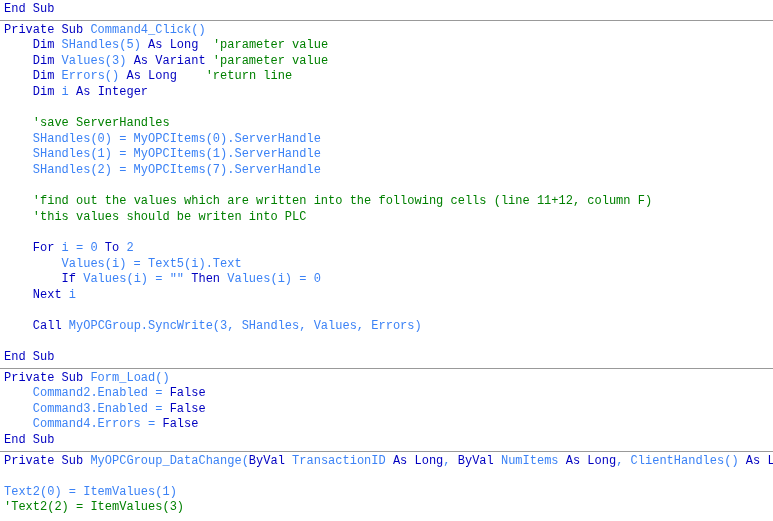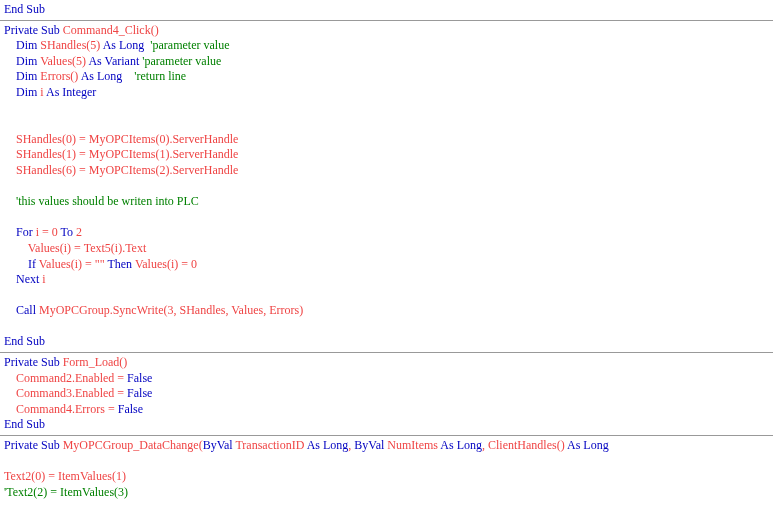--- a/index.html
+++ b/index.html
@@ -10,54 +10,54 @@
       line-height: 1.3;
       background: #fff;
       color: #000;
     }
     .code-container {
       padding: 2px 0;
     }
     .line {
       white-space: pre;
       padding: 0 4px;
-      font-family: Liberation Serif, serif;
     }
     .divider {
       border-top: 1px solid #999;
       margin: 2px 0;
     }
     .keyword {
       color: #0000c0;
     }
     .comment {
       color: #008000;
       margin-top: 19px;
     }
     .normal {
-      color: #ef4444;
+      color: #3b82f6;
     }
   </style>
 </head>
 <body>
 
 <div class="code-container" id="code-root">
 <div class="line"><span class="keyword">End Sub</span></div>
     <div class="divider"></div>
     <div class="line"><span class="keyword">Private Sub</span><span class="normal"> Command4_Click()</span></div>
     <div class="line"><span class="normal">    </span><span class="keyword">Dim</span><span class="normal"> SHandles(5) </span><span class="keyword">As Long</span><span class="normal">  </span><span class="comment">'parameter value</span></div>
-    <div class="line"><span class="normal">    </span><span class="keyword">Dim</span><span class="normal"> Values(5) </span><span class="keyword">As Variant</span><span class="normal"> </span><span class="comment">'parameter value</span></div>
+    <div class="line"><span class="normal">    </span><span class="keyword">Dim</span><span class="normal"> Values(3) </span><span class="keyword">As Variant</span><span class="normal"> </span><span class="comment">'parameter value</span></div>
     <div class="line"><span class="normal">    </span><span class="keyword">Dim</span><span class="normal"> Errors() </span><span class="keyword">As Long</span><span class="normal">    </span><span class="comment">'return line</span></div>
     <div class="line"><span class="normal">    </span><span class="keyword">Dim</span><span class="normal"> i </span><span class="keyword">As Integer</span></div>
     <div class="line">&nbsp;</div>
-    <div class="line"><span class="normal">    </span></div>
+    <div class="line"><span class="normal">    </span><span class="comment">'save ServerHandles</span></div>
     <div class="line"><span class="normal">    SHandles(0) = MyOPCItems(0).ServerHandle</span></div>
     <div class="line"><span class="normal">    SHandles(1) = MyOPCItems(1).ServerHandle</span></div>
-    <div class="line"><span class="normal">    SHandles(6) = MyOPCItems(2).ServerHandle</span></div>
+    <div class="line"><span class="normal">    SHandles(2) = MyOPCItems(7).ServerHandle</span></div>
     <div class="line">&nbsp;</div>
+    <div class="line"><span class="normal">    </span><span class="comment">'find out the values which are written into the following cells (line 11+12, column F)</span></div>
     <div class="line"><span class="normal">    </span><span class="comment">'this values should be writen into PLC</span></div>
     <div class="line">&nbsp;</div>
     <div class="line"><span class="normal">    </span><span class="keyword">For</span><span class="normal"> i = 0 </span><span class="keyword">To</span><span class="normal"> 2</span></div>
     <div class="line"><span class="normal">        Values(i) = Text5(i).Text</span></div>
     <div class="line"><span class="normal">        </span><span class="keyword">If</span><span class="normal"> Values(i) = "" </span><span class="keyword">Then</span><span class="normal"> Values(i) = 0</span></div>
     <div class="line"><span class="normal">    </span><span class="keyword">Next</span><span class="normal"> i</span></div>
     <div class="line">&nbsp;</div>
     <div class="line"><span class="normal">    </span><span class="keyword">Call</span><span class="normal"> MyOPCGroup.SyncWrite(3, SHandles, Values, Errors)</span></div>
     <div class="line">&nbsp;</div>
     <div class="line"><span class="keyword">End Sub</span></div>

